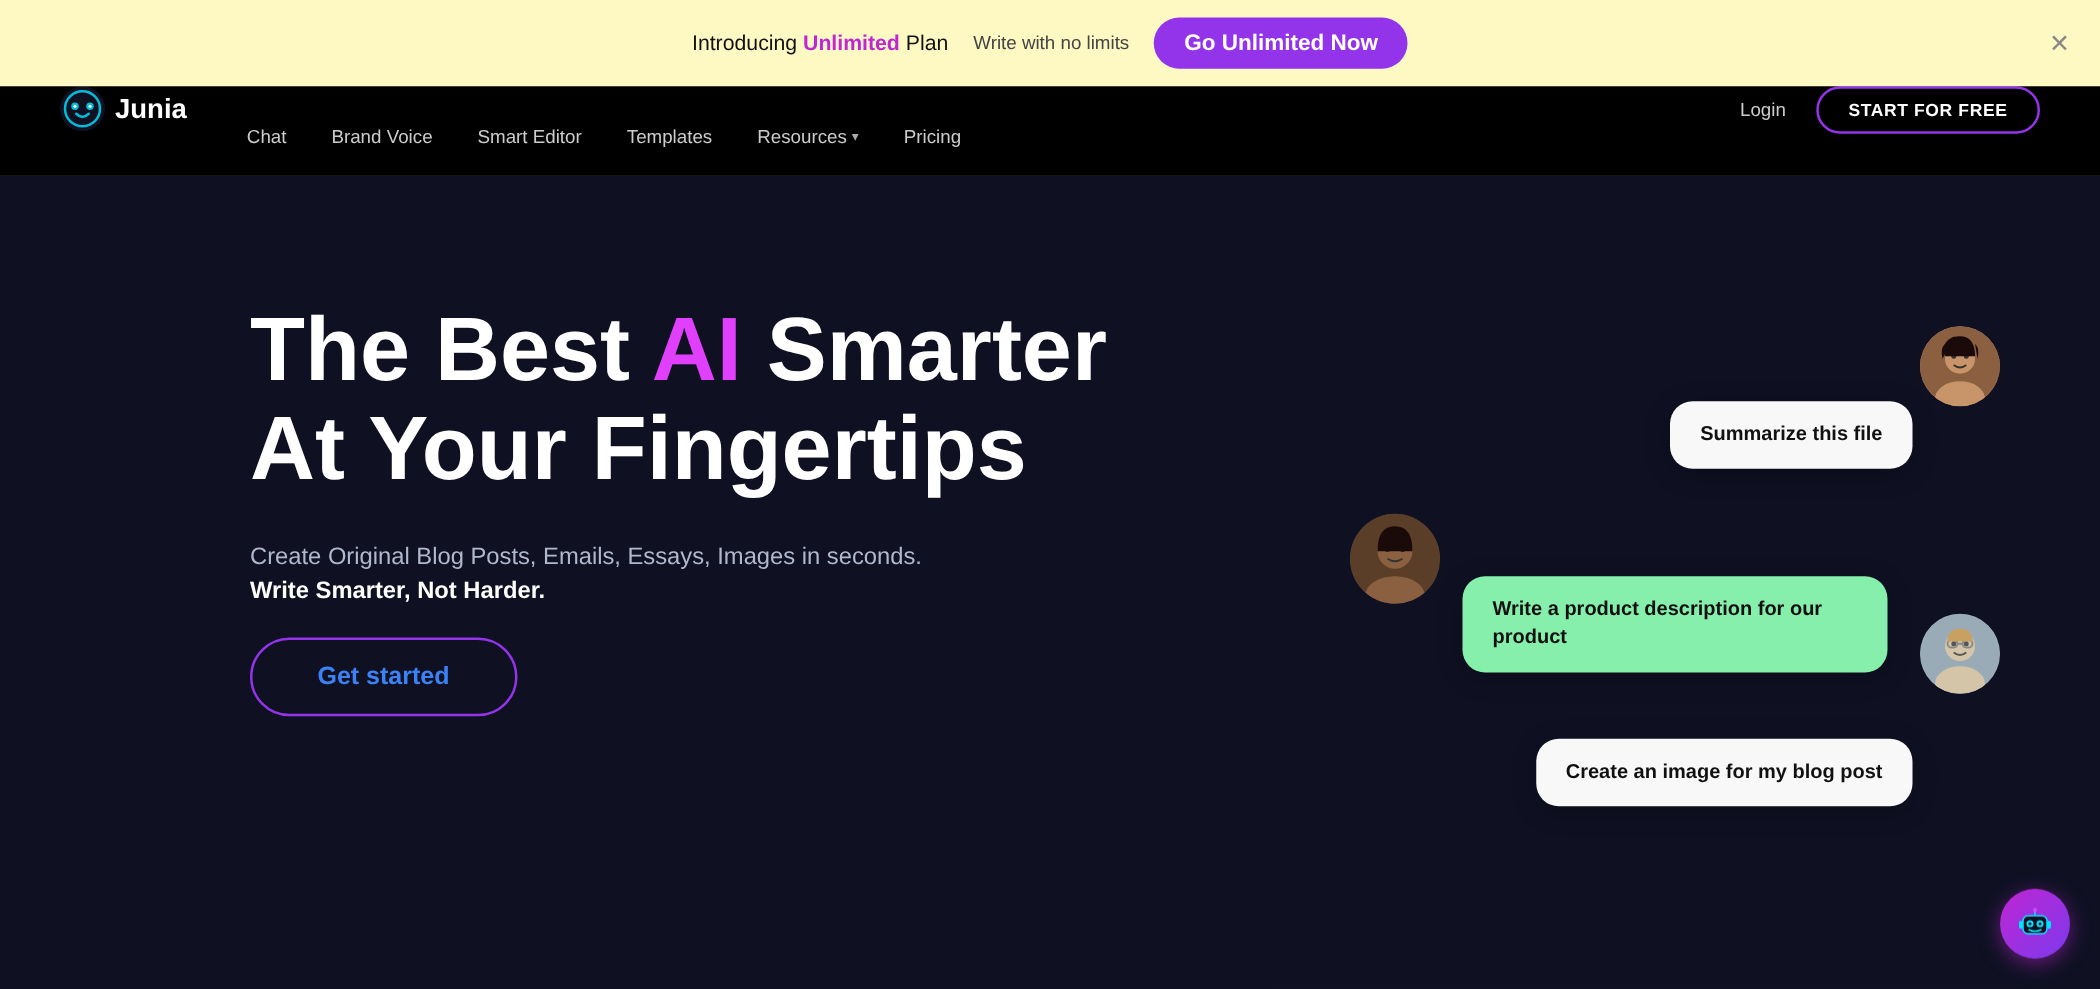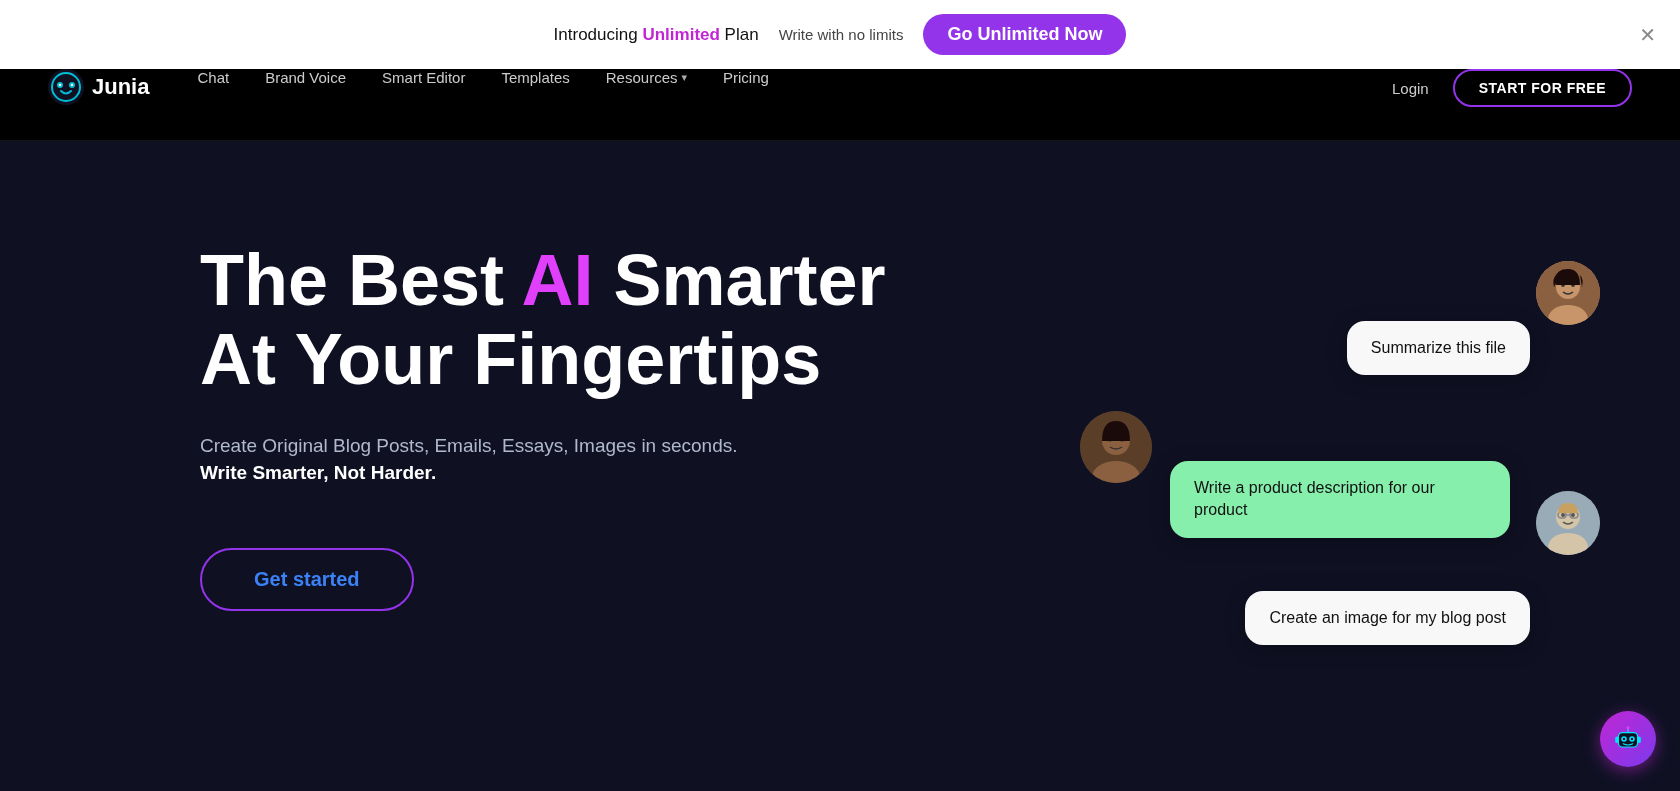--- a/index.html
+++ b/index.html
@@ -7,21 +7,21 @@
       font-family: -apple-system, BlinkMacSystemFont, 'Segoe UI', sans-serif;
       background: #0f1123;
       color: #fff;
       width: 1680px;
       min-height: 791px;
       overflow-x: hidden;
     }
 
     
     .banner {
-      background: #ffffff;
+      background: #fef9c3;
       display: flex;
       align-items: center;
       justify-content: center;
       gap: 20px;
       padding: 14px 24px;
       position: relative;
     }
     .banner-text {
       font-size: 17px;
       color: #111;
@@ -89,20 +89,21 @@
       flex: 1;
     }
     .nav-link {
       color: #ccc;
       font-size: 15px;
       text-decoration: none;
       cursor: pointer;
       display: flex;
       align-items: center;
       gap: 4px;
+      margin-top: 32px;
     }
     .chevron-icon {
       font-size: 11px;
       color: #aaa;
     }
     .nav-actions {
       display: flex;
       align-items: center;
       gap: 24px;
     }
@@ -148,21 +149,21 @@
     }
     .hero-desc {
       font-size: 19px;
       color: #b0b8cc;
       line-height: 1.6;
     }
     .hero-tagline {
       font-size: 19px;
       font-weight: 700;
       color: #fff;
-      margin-bottom: 64px;
+      margin-bottom: 26px;
     }
     .get-started-btn {
       background: transparent;
       color: #3b82f6;
       border: 2.5px solid #9333ea;
       border-radius: 32px;
       padding: 18px 52px;
       font-size: 20px;
       font-weight: 600;
       cursor: pointer;
@@ -211,21 +212,21 @@
     }
 
     
     .bubble {
       position: absolute;
       background: #f0f0f0;
       color: #111;
       border-radius: 18px;
       padding: 16px 24px;
       font-size: 16px;
-      font-weight: 400;
+      font-weight: 700;
       max-width: 340px;
       box-shadow: 0 4px 20px rgba(0,0,0,0.3);
       line-height: 1.4;
     }
     .bubble-1 {
       right: 70px;
       top: 60px;
       background: #f8f8f8;
     }
     .bubble-2 {

